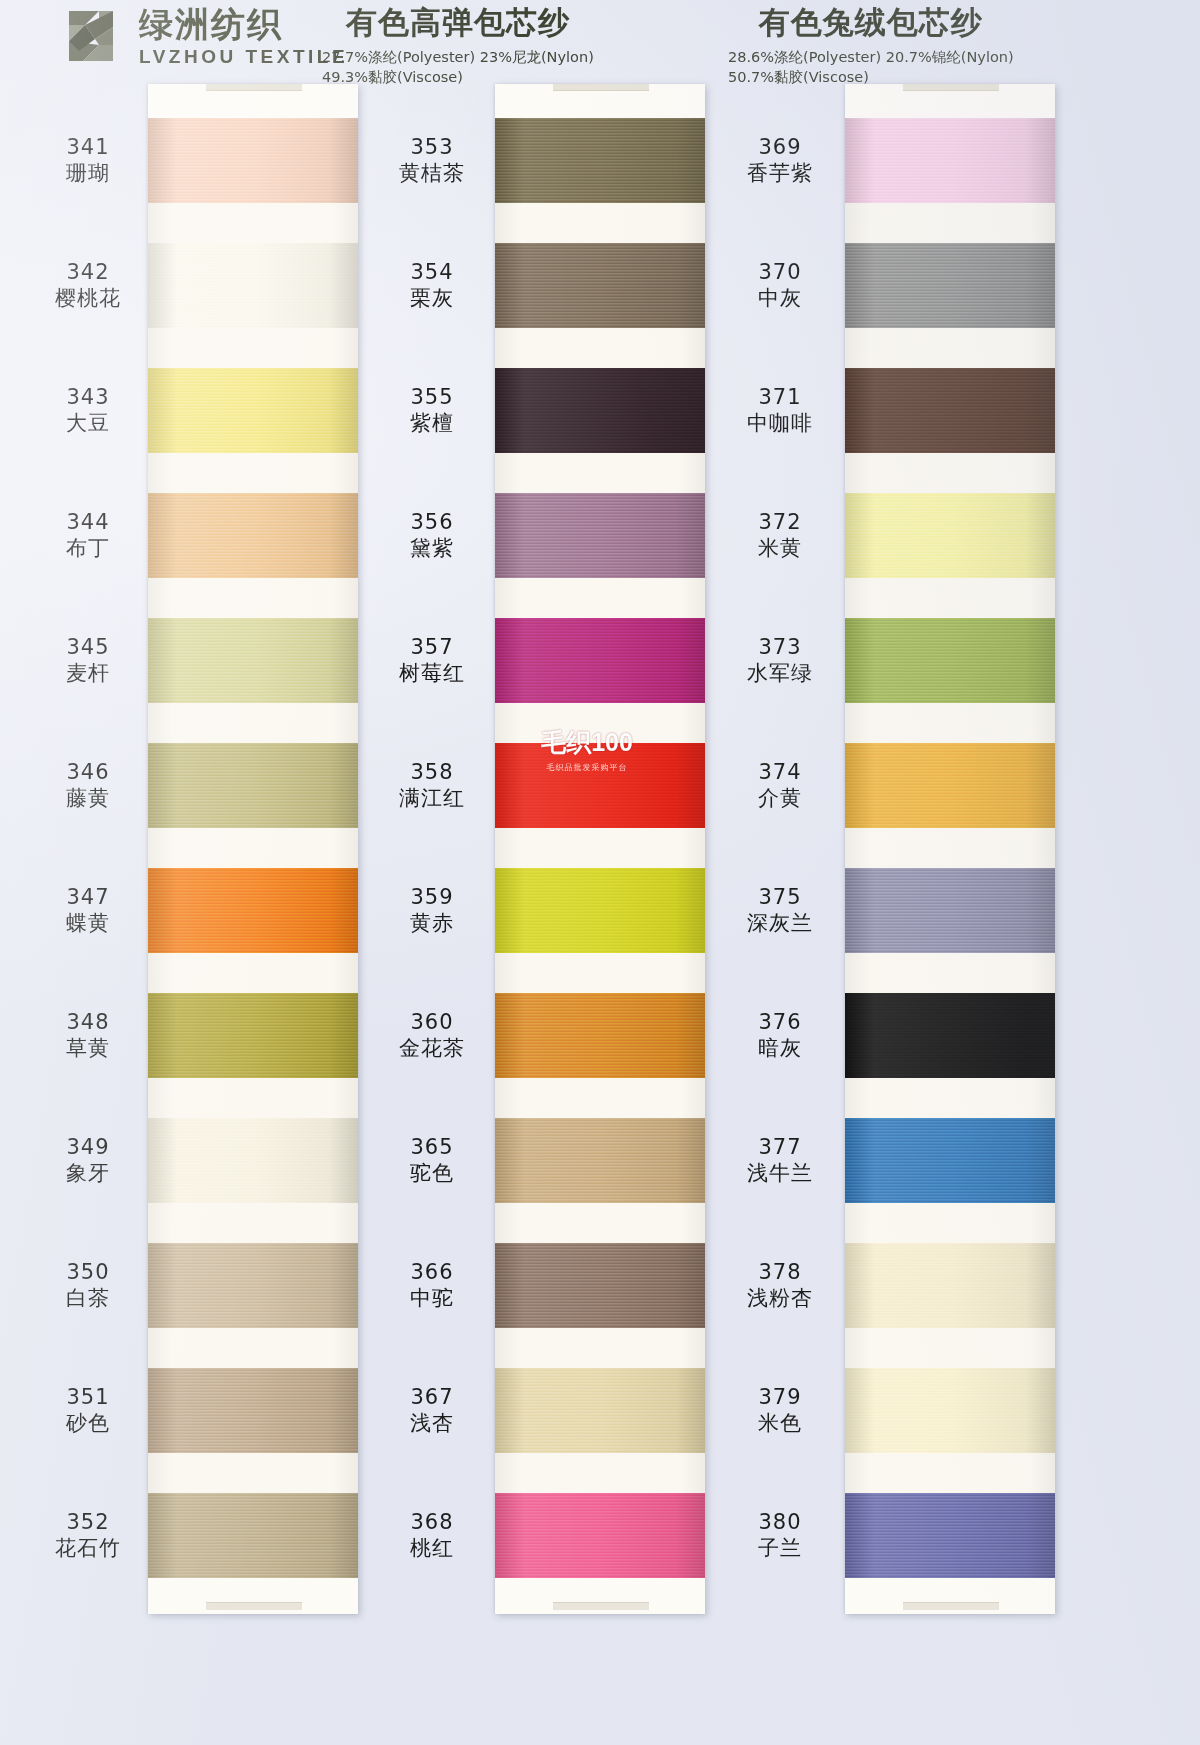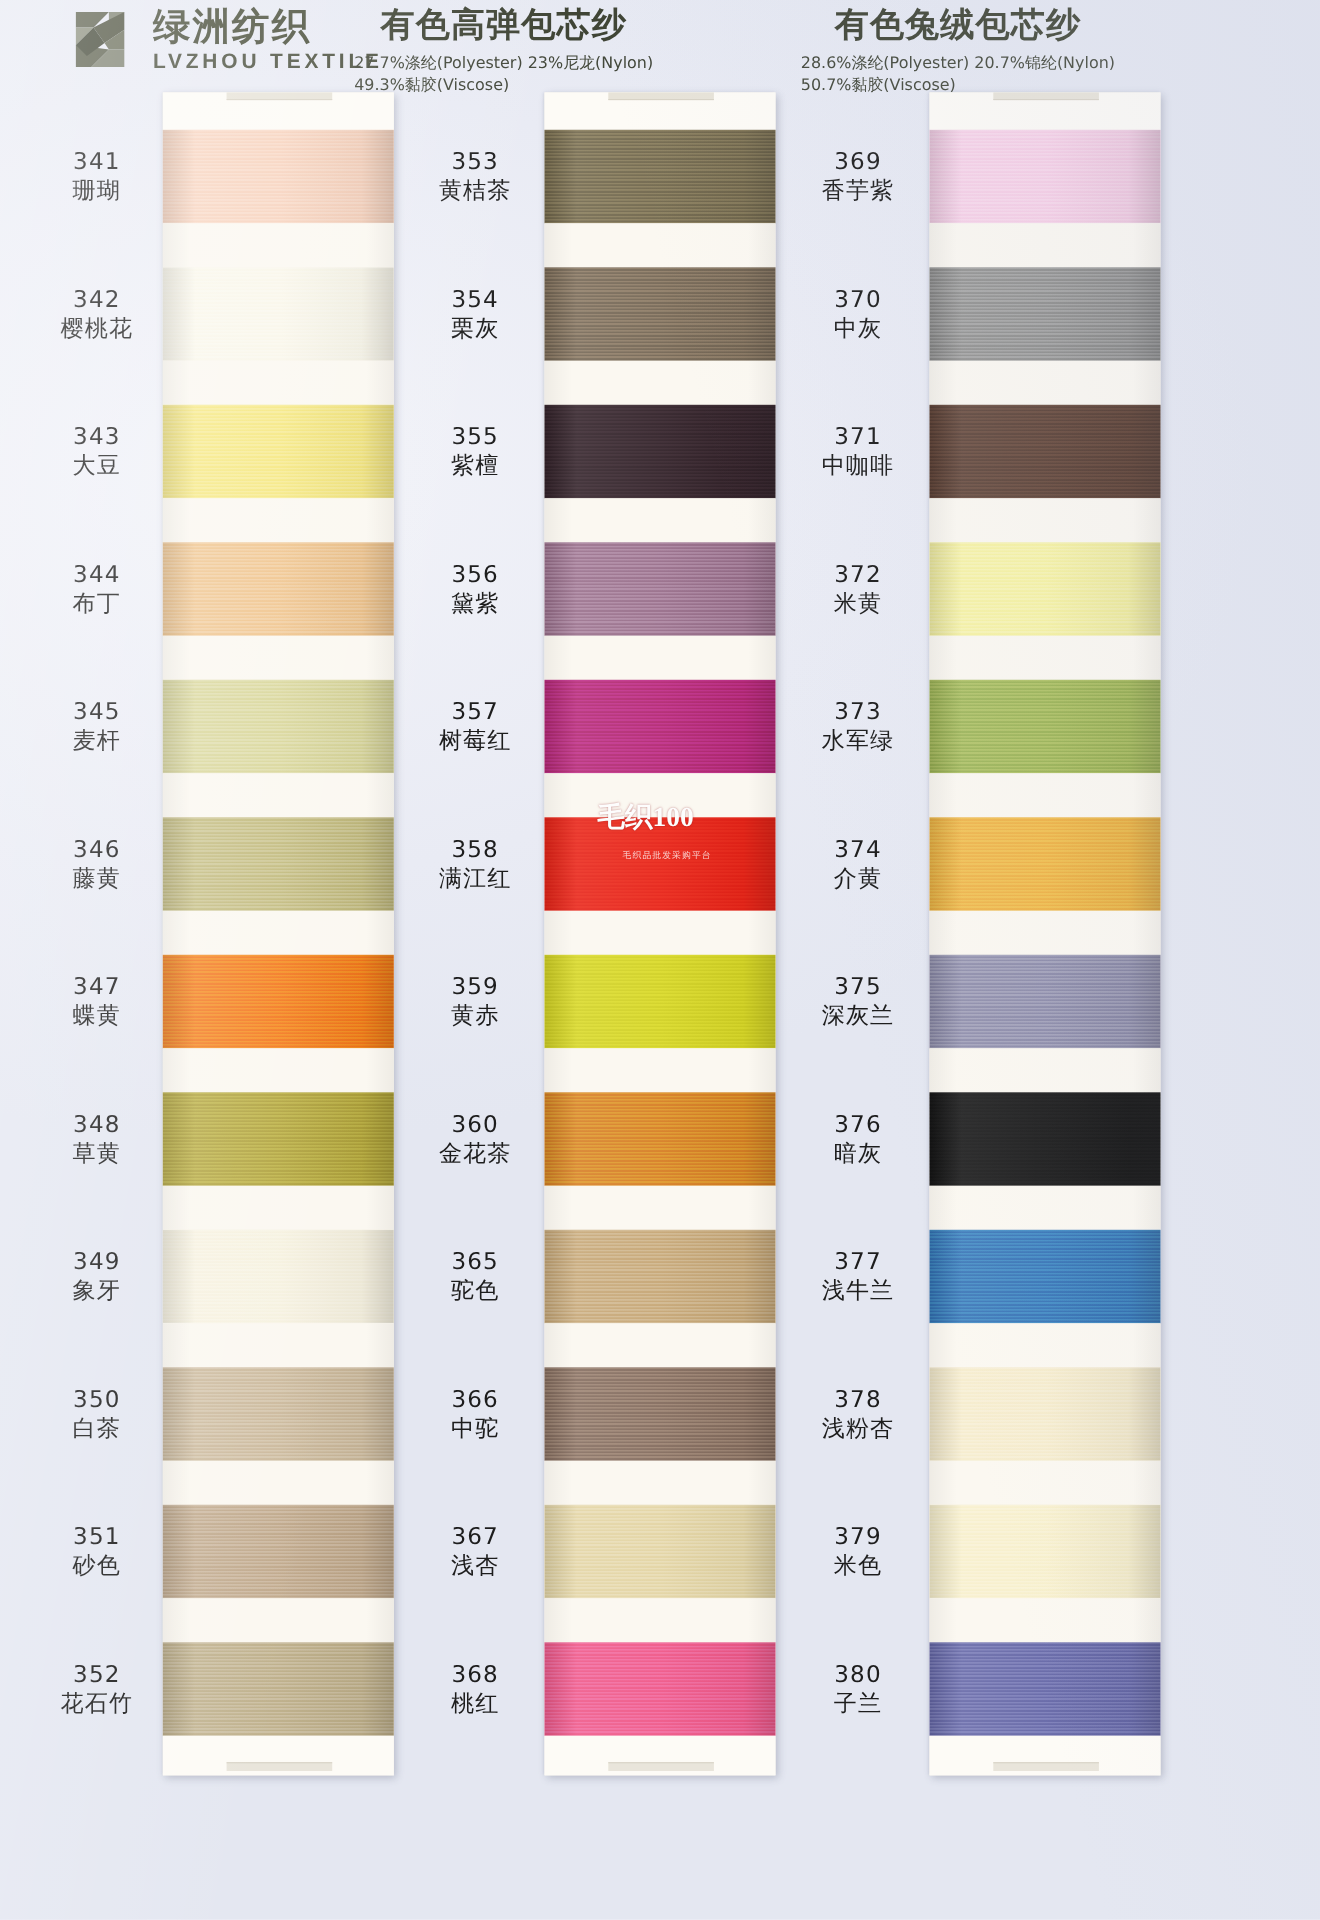--- a/index.html
+++ b/index.html
@@ -116,27 +116,26 @@
   .label .code { font-size:21px; letter-spacing:1px; }
   .label .name { font-size:21px; margin-top:2px; letter-spacing:1px; }
 
   
   .watermark {
     position:absolute; left:527px; top:726px; width:120px; height:48px;
     z-index:5; pointer-events:none; text-align:center;
   }
   .wm-main {
     font-size:25px; font-weight:bold; color:#fdfdfd; letter-spacing:0px;
-    font-family:Liberation Serif, serif;
+    font-family:Liberation Sans, sans-serif;
     text-shadow:0 0 2px rgba(140,20,30,.55);
   }
   .wm-sub {
-    font-size:8px; color:rgba(255,255,255,.78); letter-spacing:1px; margin-top:13px;
+    font-size:8px; color:rgba(255,255,255,.78); letter-spacing:1px; margin-top:3px;
     font-family:"DejaVu Sans","Liberation Sans",sans-serif;
-    text-align:right;
   }
 </style>
 </head>
 <body>
 
 <div id="page">
 
   <div class="header">
 
     <div class="brand">

